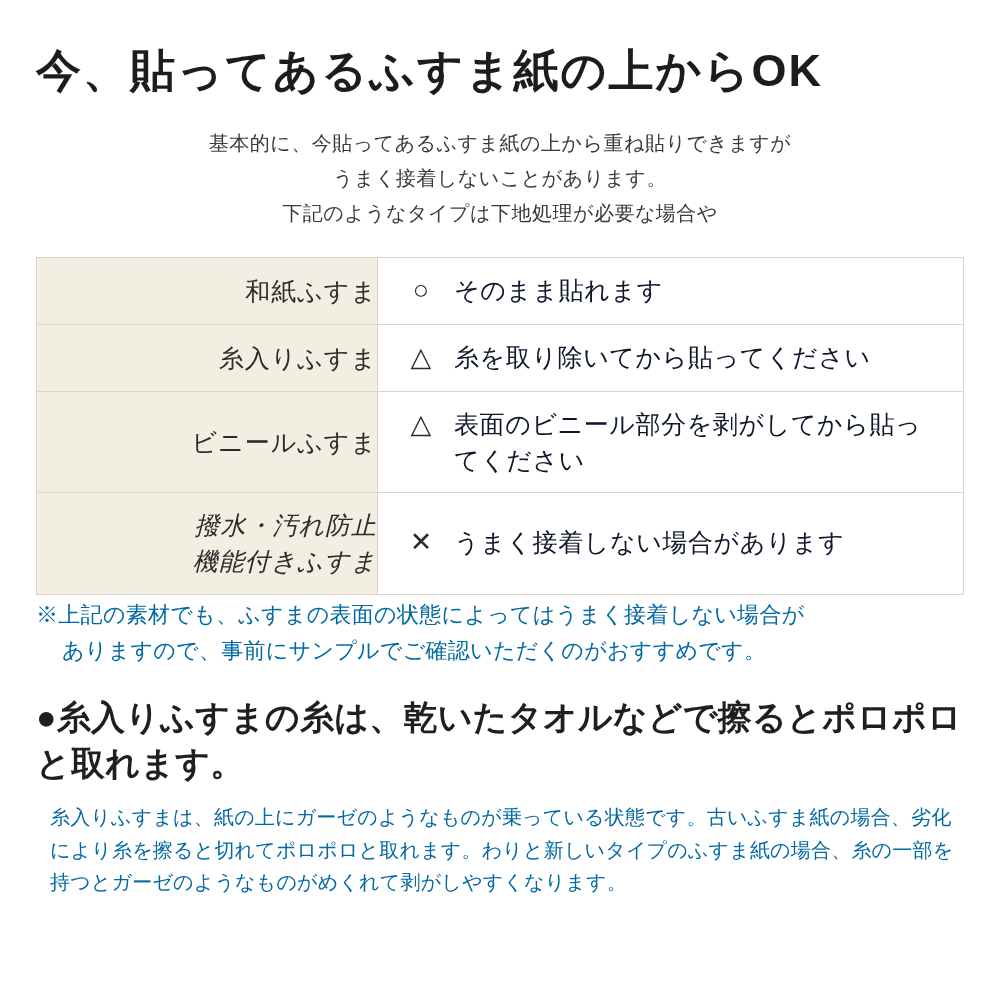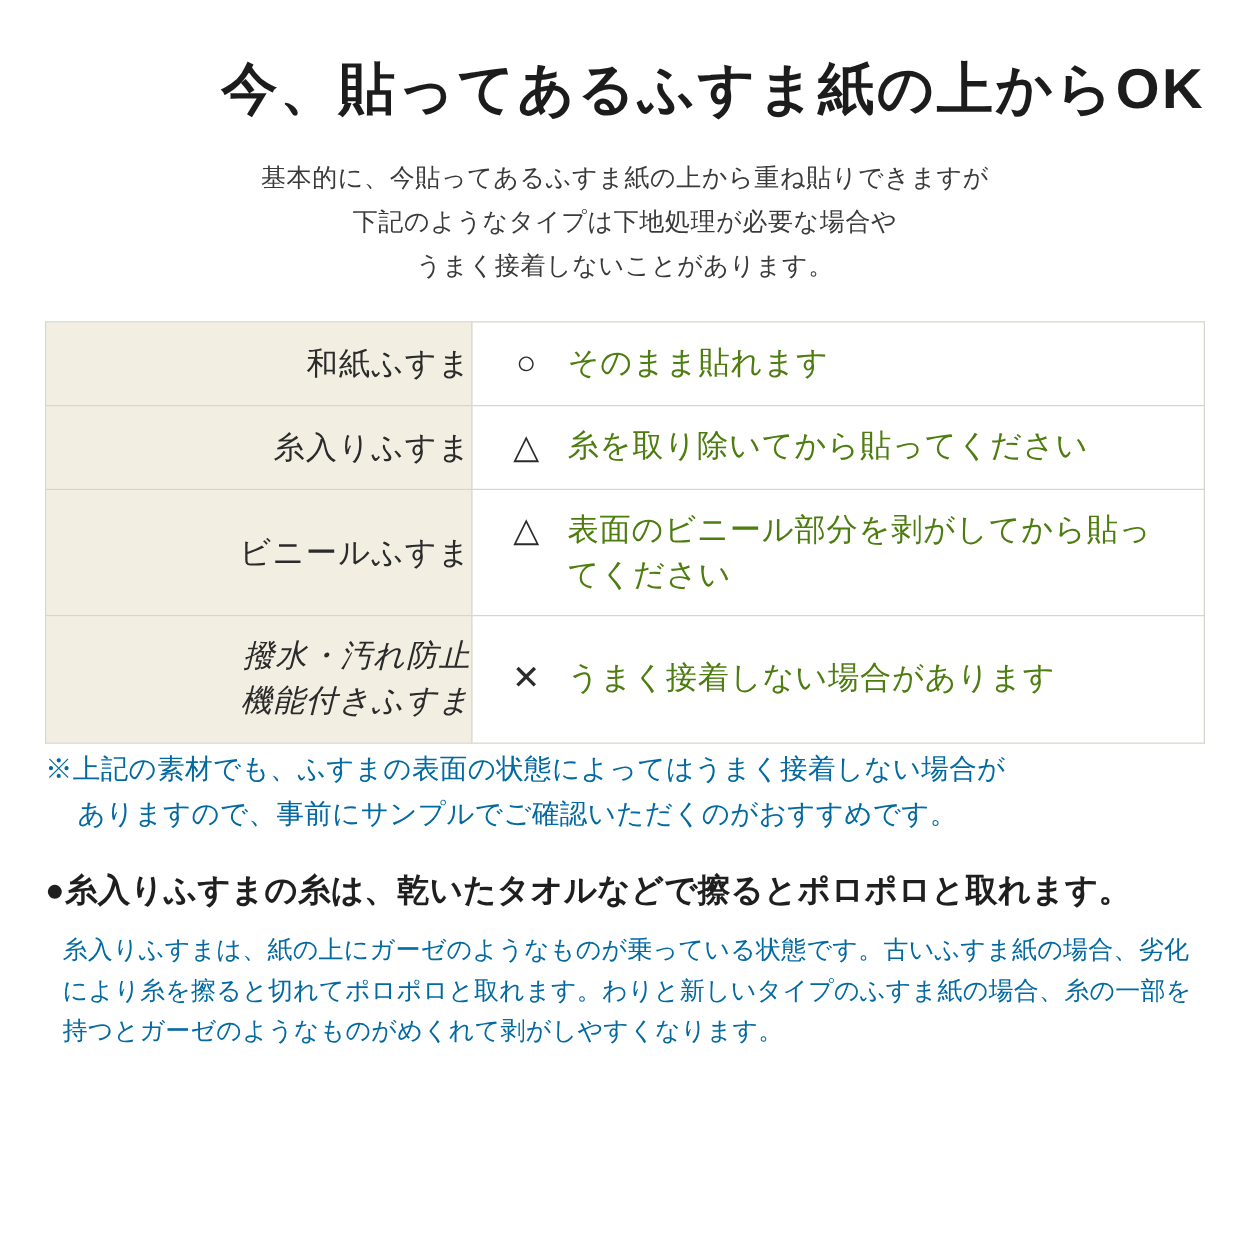--- a/index.html
+++ b/index.html
@@ -15,21 +15,21 @@
     overflow: hidden;
   }
   .page {
     width: 1000px;
     height: 1000px;
     box-sizing: border-box;
     padding: 44px 36px 0 36px;
     position: relative;
   }
   .headline {
-    text-align: right;
+    text-align: left;
     font-size: 45px;
     font-weight: bold;
     letter-spacing: 2px;
     color: #1c1c1c;
     line-height: 1.2;
     margin: 0 0 28px 0;
   }
   .lead {
     text-align: center;
     font-size: 20px;
@@ -76,38 +76,38 @@
     font-size: 27px;
     line-height: 1.4;
     color: #2b2b2b;
     flex: 0 0 auto;
     width: 34px;
     text-align: center;
   }
   .desc-text {
     font-size: 25px;
     line-height: 1.45;
-    color: #4d7c0f;
+    color: #0f172a;
     letter-spacing: 0.6px;
   }
   .note {
     width: 928px;
     margin: 2px auto 0 auto;
     font-size: 22px;
     line-height: 1.65;
     color: #0369a1;
     letter-spacing: 0.3px;
   }
   .note .ln2 {
     padding-left: 26px;
   }
   .subhead {
     width: 928px;
     margin: 26px auto 0 auto;
-    font-size: 26px;
+    font-size: 34px;
     font-weight: bold;
     color: #1f1f1f;
     letter-spacing: 0.2px;
   }
   .body-text {
     width: 928px;
     margin: 14px auto 0 auto;
     font-size: 20px;
     line-height: 1.62;
     color: #0369a1;
@@ -118,22 +118,22 @@
 </style>
 </head>
 <body>
 
 <div class="page">
 
   <h1 class="headline">今、貼ってあるふすま紙の上からOK</h1>
 
   <div class="lead">
     <div>基本的に、今貼ってあるふすま紙の上から重ね貼りできますが</div>
+    <div>うまく接着しないことがあります。</div>
     <div>下記のようなタイプは下地処理が必要な場合や</div>
-    <div>うまく接着しないことがあります。</div>
   </div>
 
   <table class="table">
     <tbody>
       <tr>
         <td class="label">和紙ふすま</td>
         <td class="desc">
           <div class="desc-inner">
             <span class="mark">○</span>
             <span class="desc-text">そのまま貼れます</span>

